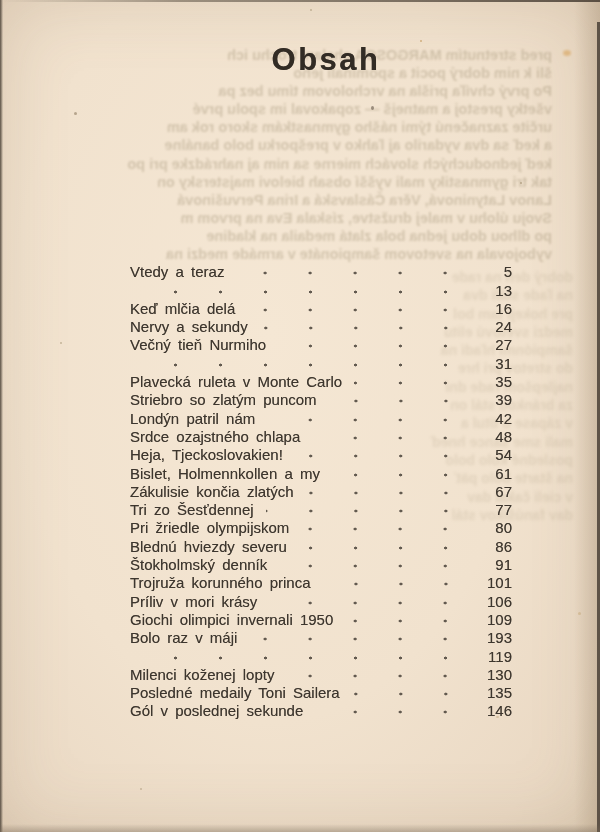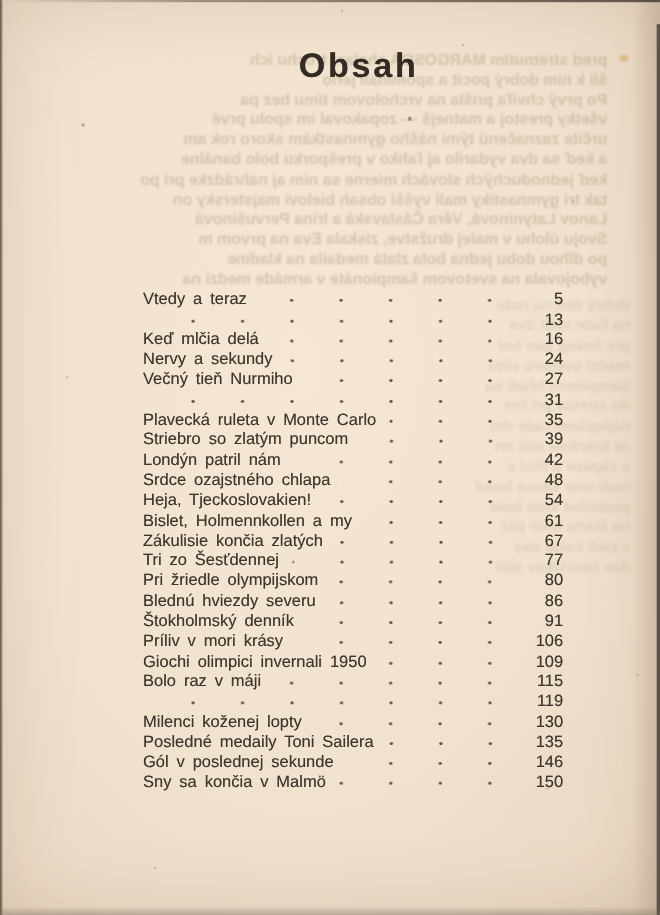--- a/index.html
+++ b/index.html
@@ -186,37 +186,42 @@
       <span class="toc-page">86</span>
     </div>
 
     <div class="toc-row">
       <span class="toc-title">Štokholmský denník</span>
       <span class="toc-leader"></span>
       <span class="toc-page">91</span>
     </div>
 
 
+    <div class="toc-row">
+      <span class="toc-title">Trojruža korunného princa</span>
+      <span class="toc-leader"></span>
+      <span class="toc-page">101</span>
+    </div>
 
     <div class="toc-row">
       <span class="toc-title">Príliv v mori krásy</span>
       <span class="toc-leader"></span>
       <span class="toc-page">106</span>
     </div>
 
     <div class="toc-row">
       <span class="toc-title">Giochi olimpici invernali 1950</span>
       <span class="toc-leader"></span>
       <span class="toc-page">109</span>
     </div>
 
     <div class="toc-row">
       <span class="toc-title">Bolo raz v máji</span>
       <span class="toc-leader"></span>
-      <span class="toc-page">115</span>
+      <span class="toc-page">193</span>
     </div>
 
     <div class="toc-row">
       <span class="toc-leader"></span>
       <span class="toc-page">119</span>
     </div>
 
     <div class="toc-row">
       <span class="toc-title">Milenci koženej lopty</span>
       <span class="toc-leader"></span>
@@ -228,25 +233,20 @@
       <span class="toc-leader"></span>
       <span class="toc-page">135</span>
     </div>
 
     <div class="toc-row">
       <span class="toc-title">Gól v poslednej sekunde</span>
       <span class="toc-leader"></span>
       <span class="toc-page">146</span>
     </div>
 
-    <div class="toc-row">
-      <span class="toc-title">Sny sa končia v Malmö</span>
-      <span class="toc-leader"></span>
-      <span class="toc-page">150</span>
-    </div>
   </div>
 
   <div class="speck sp1"></div>
   <div class="speck sp2"></div>
   <div class="speck sp3"></div>
   <div class="speck sp4"></div>
   <div class="speck sp5"></div>
   <div class="speck sp6"></div>
   <div class="speck sp7"></div>
   <div class="speck sp8"></div>

